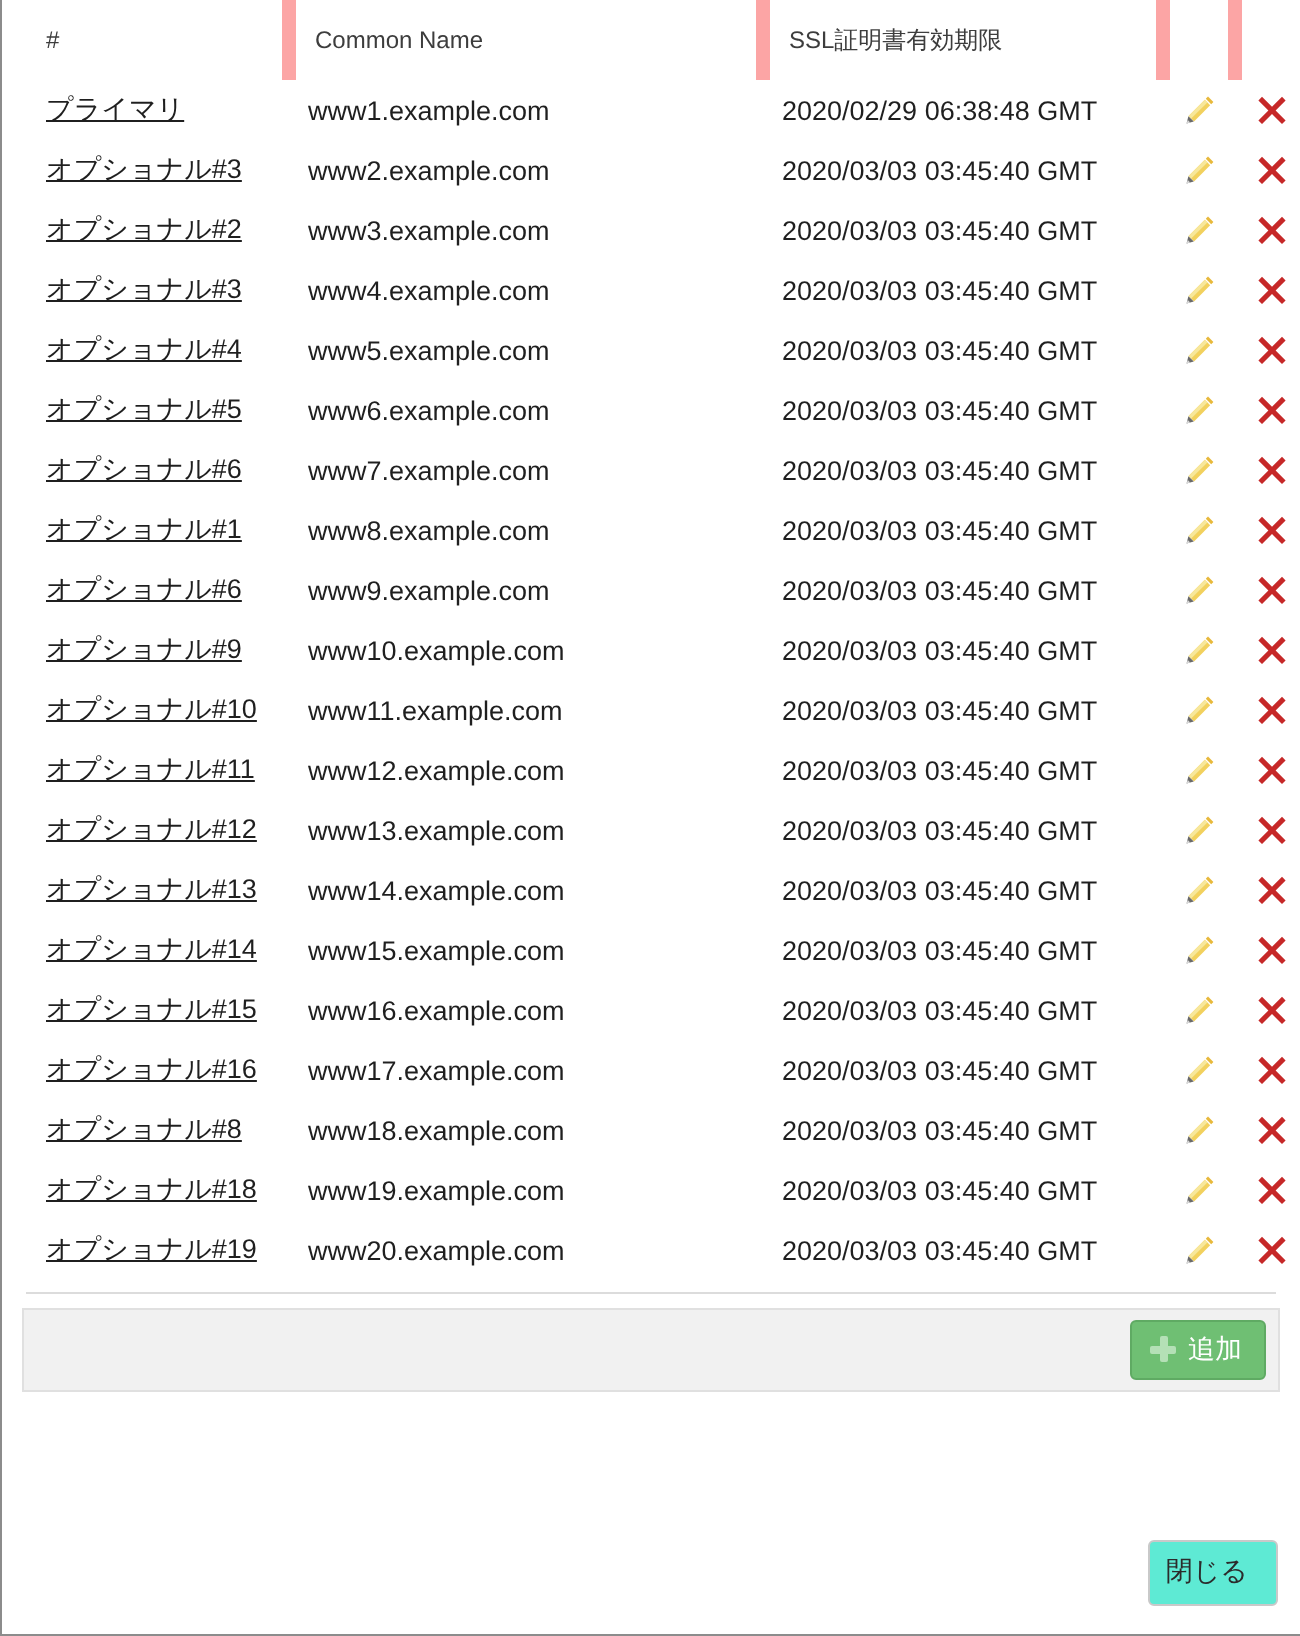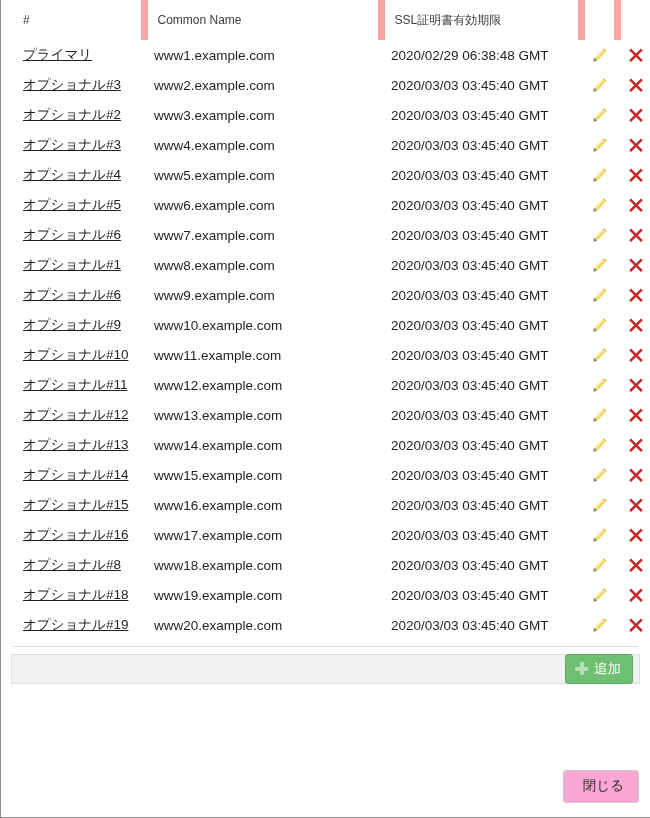--- a/index.html
+++ b/index.html
@@ -117,21 +117,21 @@
   .table-bottom-rule {
     margin: 6px 12px 0 12px;
     border-top: 1px solid #dcdcdc;
   }
 
   
   .add-bar {
     margin: 7px 10px 0 10px;
     background: #f1f1f1;
     border: 1px solid #e0e0e0;
-    height: 30px;
+    height: 42px;
     display: flex;
     align-items: center;
     justify-content: flex-end;
     padding-right: 6px;
     flex: 0 0 auto;
   }
   .btn-add {
     display: inline-flex;
     align-items: center;
     gap: 6px;
@@ -162,26 +162,26 @@
 
   
   .dialog-footer {
     flex: 1 1 auto;
     display: flex;
     align-items: flex-end;
     justify-content: flex-end;
     padding: 0 11px 14px 0;
   }
   .btn-close {
-    background: #f9a8d4;
+    background: #5eead4;
     border: 1px solid #c9c9c9;
     border-radius: 3px;
     color: #2b2b2b;
     font-size: 13.5px;
-    padding: 6px 14px 7px 19px;
+    padding: 6px 14px 7px 8px;
     cursor: pointer;
     line-height: 18px;
   }
 </style>
 </head>
 <body>
 
 <div class="dialog">
 
 

